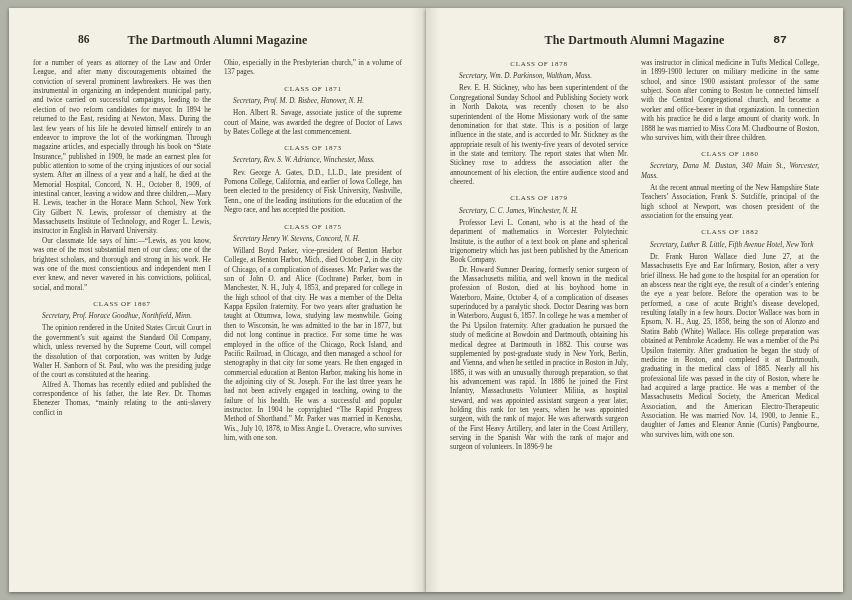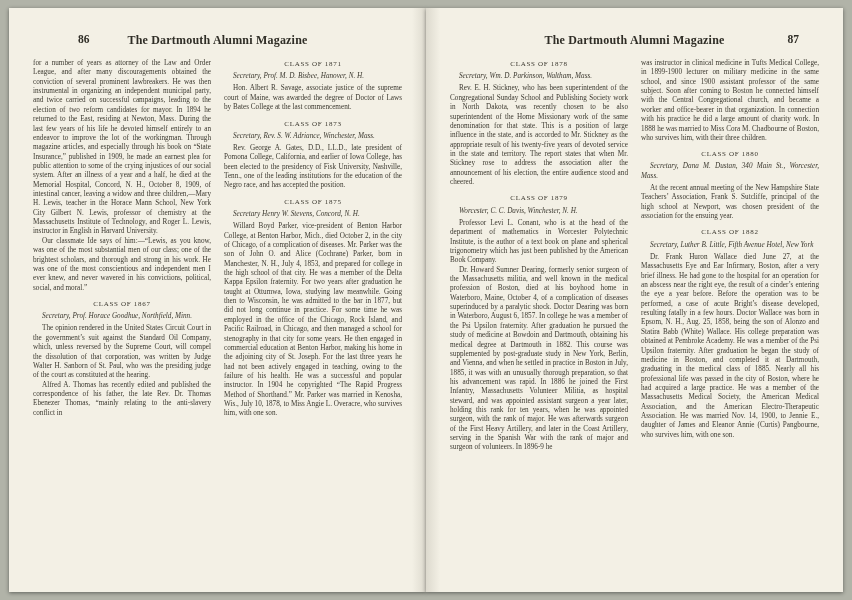--- a/index.html
+++ b/index.html
@@ -29,21 +29,21 @@
   .page-title {
     position:absolute; left:0; right:0; text-align:center;
     font-weight:bold; font-size:12px; color: var(--header_ink, #2f2d26);
     letter-spacing:0.2px; white-space:nowrap;
   }
   .page-num {
     position:absolute; top:0; font-weight:bold; font-size:11.5px;
     color: var(--header_ink, #2f2d26);
   }
   .num-left { left:45px; }
-  .num-right { right:20px; }
+  .num-right { right:32px;font-family:Liberation Mono, monospace; }
   .columns { display:flex; gap:13px; height: calc(100% - 28px); overflow:hidden; }
   .col {
     flex:1; min-width:0;
     font-size:7.2px; line-height:1.3; text-align:justify;
     color: var(--ink, #3b382f);
     overflow:hidden;
   }
   .col p { margin:0;font-family:Liberation Serif, serif; }
   .col p.para { text-indent:9px; }
   .col p.para_cont { text-indent:0; }
@@ -67,20 +67,21 @@
     <div class="columns">
       <div class="col">
           <p class="para_cont">for a number of years as attorney of the Law and Order League, and after many discouragements obtained the conviction of several prominent lawbreakers. He was then instrumental in organizing an independent municipal party, and twice carried on successful campaigns, leading to the election of two reform candidates for mayor. In 1894 he returned to the East, residing at Newton, Mass. During the last few years of his life he devoted himself entirely to an endeavor to improve the lot of the workingman. Through magazine articles, and especially through his book on “State Insurance,” published in 1909, he made an earnest plea for public attention to some of the crying injustices of our social system. After an illness of a year and a half, he died at the Memorial Hospital, Concord, N. H., October 8, 1909, of intestinal cancer, leaving a widow and three children,—Mary H. Lewis, teacher in the Horace Mann School, New York City Gilbert N. Lewis, professor of chemistry at the Massachusetts Institute of Technology, and Roger L. Lewis, instructor in English in Harvard University.</p>
           <p class="para">Our classmate Ide says of him:—“Lewis, as you know, was one of the most substantial men of our class; one of the brightest scholars, and thorough and strong in his work. He was one of the most conscientious and independent men I ever knew, and never wavered in his convictions, political, social, and moral.”</p>
           <p class="heading">CLASS OF 1867</p>
           <p class="secretary">Secretary, Prof. Horace Goodhue, Northfield, Minn.</p>
           <p class="para">The opinion rendered in the United States Circuit Court in the government’s suit against the Standard Oil Company, which, unless reversed by the Supreme Court, will compel the dissolution of that corporation, was written by Judge Walter H. Sanborn of St. Paul, who was the presiding judge of the court as constituted at the hearing.</p>
           <p class="para">Alfred A. Thomas has recently edited and published the correspondence of his father, the late Rev. Dr. Thomas Ebenezer Thomas, “mainly relating to the anti-slavery conflict in</p>
         </div>
       <div class="col">
+          <p class="para_cont">Ohio, especially in the Presbyterian church,” in a volume of 137 pages.</p>
           <p class="heading">CLASS OF 1871</p>
           <p class="secretary">Secretary, Prof. M. D. Bisbee, Hanover, N. H.</p>
           <p class="para">Hon. Albert R. Savage, associate justice of the supreme court of Maine, was awarded the degree of Doctor of Laws by Bates College at the last commencement.</p>
           <p class="heading">CLASS OF 1873</p>
           <p class="secretary">Secretary, Rev. S. W. Adriance, Winchester, Mass.</p>
           <p class="para">Rev. George A. Gates, D.D., LL.D., late president of Pomona College, California, and earlier of Iowa College, has been elected to the presidency of Fisk University, Nashville, Tenn., one of the leading institutions for the education of the Negro race, and has accepted the position.</p>
           <p class="heading">CLASS OF 1875</p>
           <p class="secretary">Secretary Henry W. Stevens, Concord, N. H.</p>
           <p class="para">Willard Boyd Parker, vice-president of Benton Harbor College, at Benton Harbor, Mich., died October 2, in the city of Chicago, of a complication of diseases. Mr. Parker was the son of John O. and Alice (Cochrane) Parker, born in Manchester, N. H., July 4, 1853, and prepared for college in the high school of that city. He was a member of the Delta Kappa Epsilon fraternity. For two years after graduation he taught at Ottumwa, Iowa, studying law meanwhile. Going then to Wisconsin, he was admitted to the bar in 1877, but did not long continue in practice. For some time he was employed in the office of the Chicago, Rock Island, and Pacific Railroad, in Chicago, and then managed a school for stenography in that city for some years. He then engaged in commercial education at Benton Harbor, making his home in the adjoining city of St. Joseph. For the last three years he had not been actively engaged in teaching, owing to the failure of his health. He was a successful and popular instructor. In 1904 he copyrighted “The Rapid Progress Method of Shorthand.” Mr. Parker was married in Kenosha, Wis., July 10, 1878, to Miss Angie L. Overacre, who survives him, with one son.</p>
         </div>
@@ -91,21 +92,21 @@
     <div class="page-header">
       <div class="page-title">The Dartmouth Alumni Magazine</div>
       <span class="page-num num-right">87</span>
     </div>
     <div class="columns">
       <div class="col">
           <p class="heading">CLASS OF 1878</p>
           <p class="secretary">Secretary, Wm. D. Parkinson, Waltham, Mass.</p>
           <p class="para">Rev. E. H. Stickney, who has been superintendent of the Congregational Sunday School and Publishing Society work in North Dakota, was recently chosen to be also superintendent of the Home Missionary work of the same denomination for that state. This is a position of large influence in the state, and is accorded to Mr. Stickney as the appropriate result of his twenty-five years of devoted service in the state and territory. The report states that when Mr. Stickney rose to address the association after the announcement of his election, the entire audience stood and cheered.</p>
           <p class="heading">CLASS OF 1879</p>
-          <p class="secretary">Worcester, C. C. Davis, Winchester, N. H.</p>
+          <p class="secretary">Secretary, C. C. James, Winchester, N. H.</p>
           <p class="para">Professor Levi L. Conant, who is at the head of the department of mathematics in Worcester Polytechnic Institute, is the author of a text book on plane and spherical trigonometry which has just been published by the American Book Company.</p>
           <p class="para">Dr. Howard Sumner Dearing, formerly senior surgeon of the Massachusetts militia, and well known in the medical profession of Boston, died at his boyhood home in Waterboro, Maine, October 4, of a complication of diseases superinduced by a paralytic shock. Doctor Dearing was born in Waterboro, August 6, 1857. In college he was a member of the Psi Upsilon fraternity. After graduation he pursued the study of medicine at Bowdoin and Dartmouth, obtaining his medical degree at Dartmouth in 1882. This course was supplemented by post-graduate study in New York, Berlin, and Vienna, and when he settled in practice in Boston in July, 1885, it was with an unusually thorough preparation, so that his advancement was rapid. In 1886 he joined the First Infantry, Massachusetts Volunteer Militia, as hospital steward, and was appointed assistant surgeon a year later, holding this rank for ten years, when he was appointed surgeon, with the rank of major. He was afterwards surgeon of the First Heavy Artillery, and later in the Coast Artillery, serving in the Spanish War with the rank of major and surgeon of volunteers. In 1896-9 he</p>
         </div>
       <div class="col">
           <p class="para_cont">was instructor in clinical medicine in Tufts Medical College, in 1899-1900 lecturer on military medicine in the same school, and since 1900 assistant professor of the same subject. Soon after coming to Boston he connected himself with the Central Congregational church, and became a worker and office-bearer in that organization. In connection with his practice he did a large amount of charity work. In 1888 he was married to Miss Cora M. Chadbourne of Boston, who survives him, with their three children.</p>
           <p class="heading">CLASS OF 1880</p>
           <p class="secretary">Secretary, Dana M. Dustan, 340 Main St., Worcester, Mass.</p>
           <p class="para">At the recent annual meeting of the New Hampshire State Teachers’ Association, Frank S. Sutcliffe, principal of the high school at Newport, was chosen president of the association for the ensuing year.</p>
           <p class="heading">CLASS OF 1882</p>
           <p class="secretary">Secretary, Luther B. Little, Fifth Avenue Hotel, New York</p>

